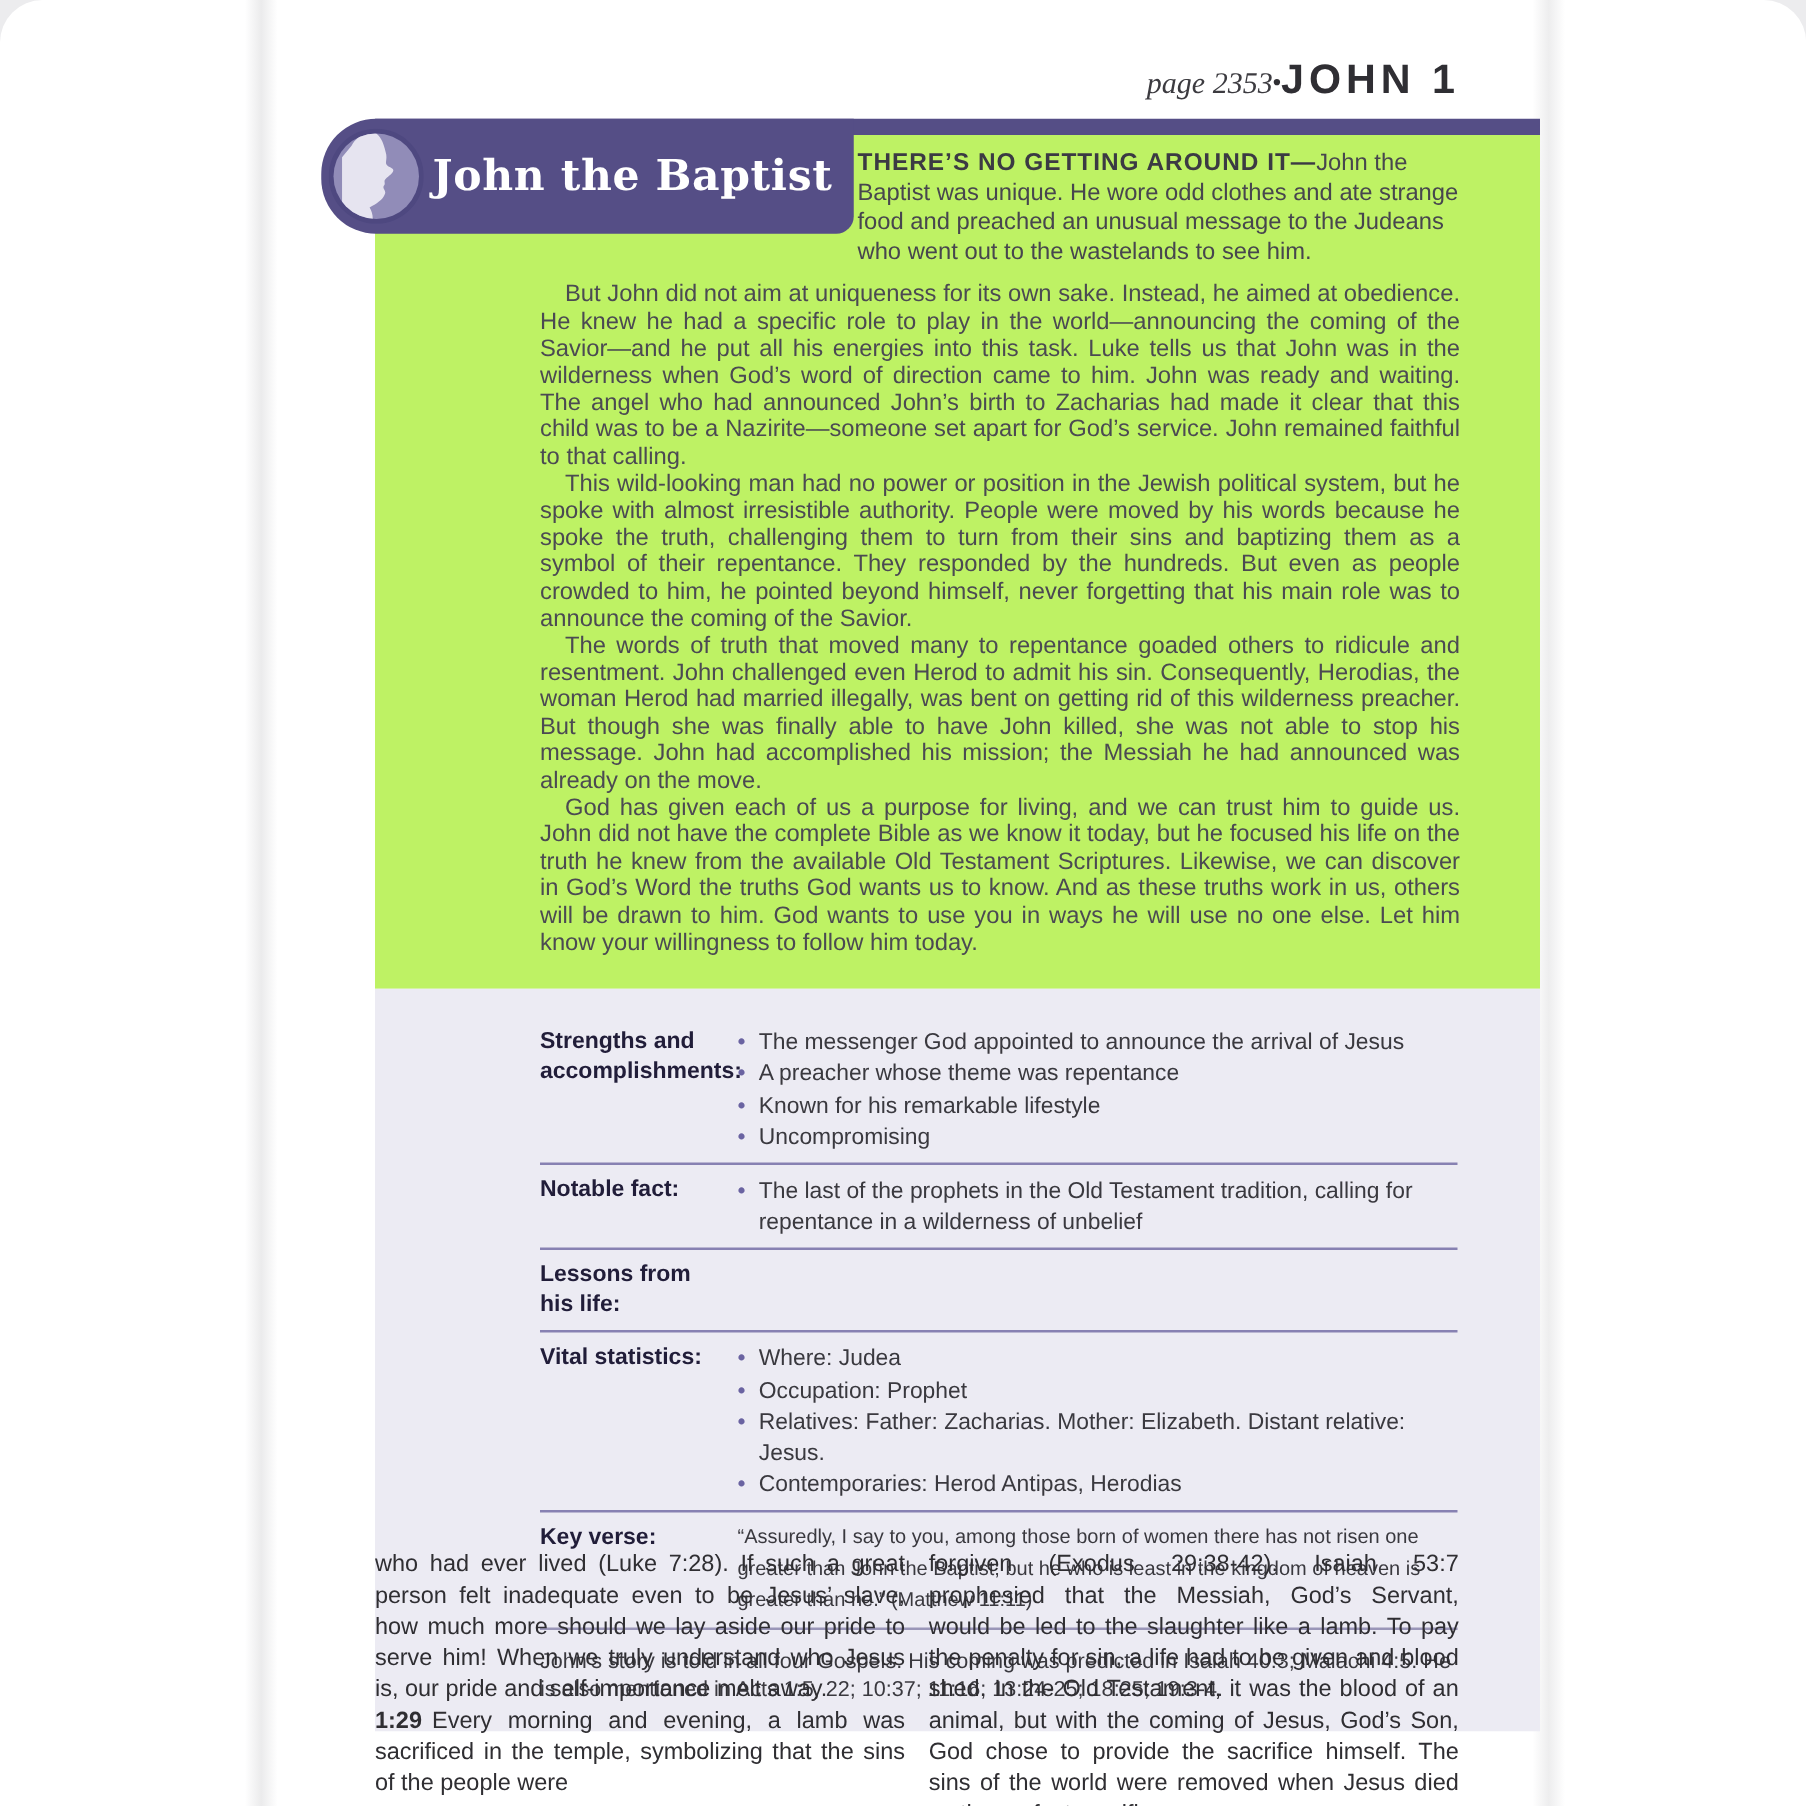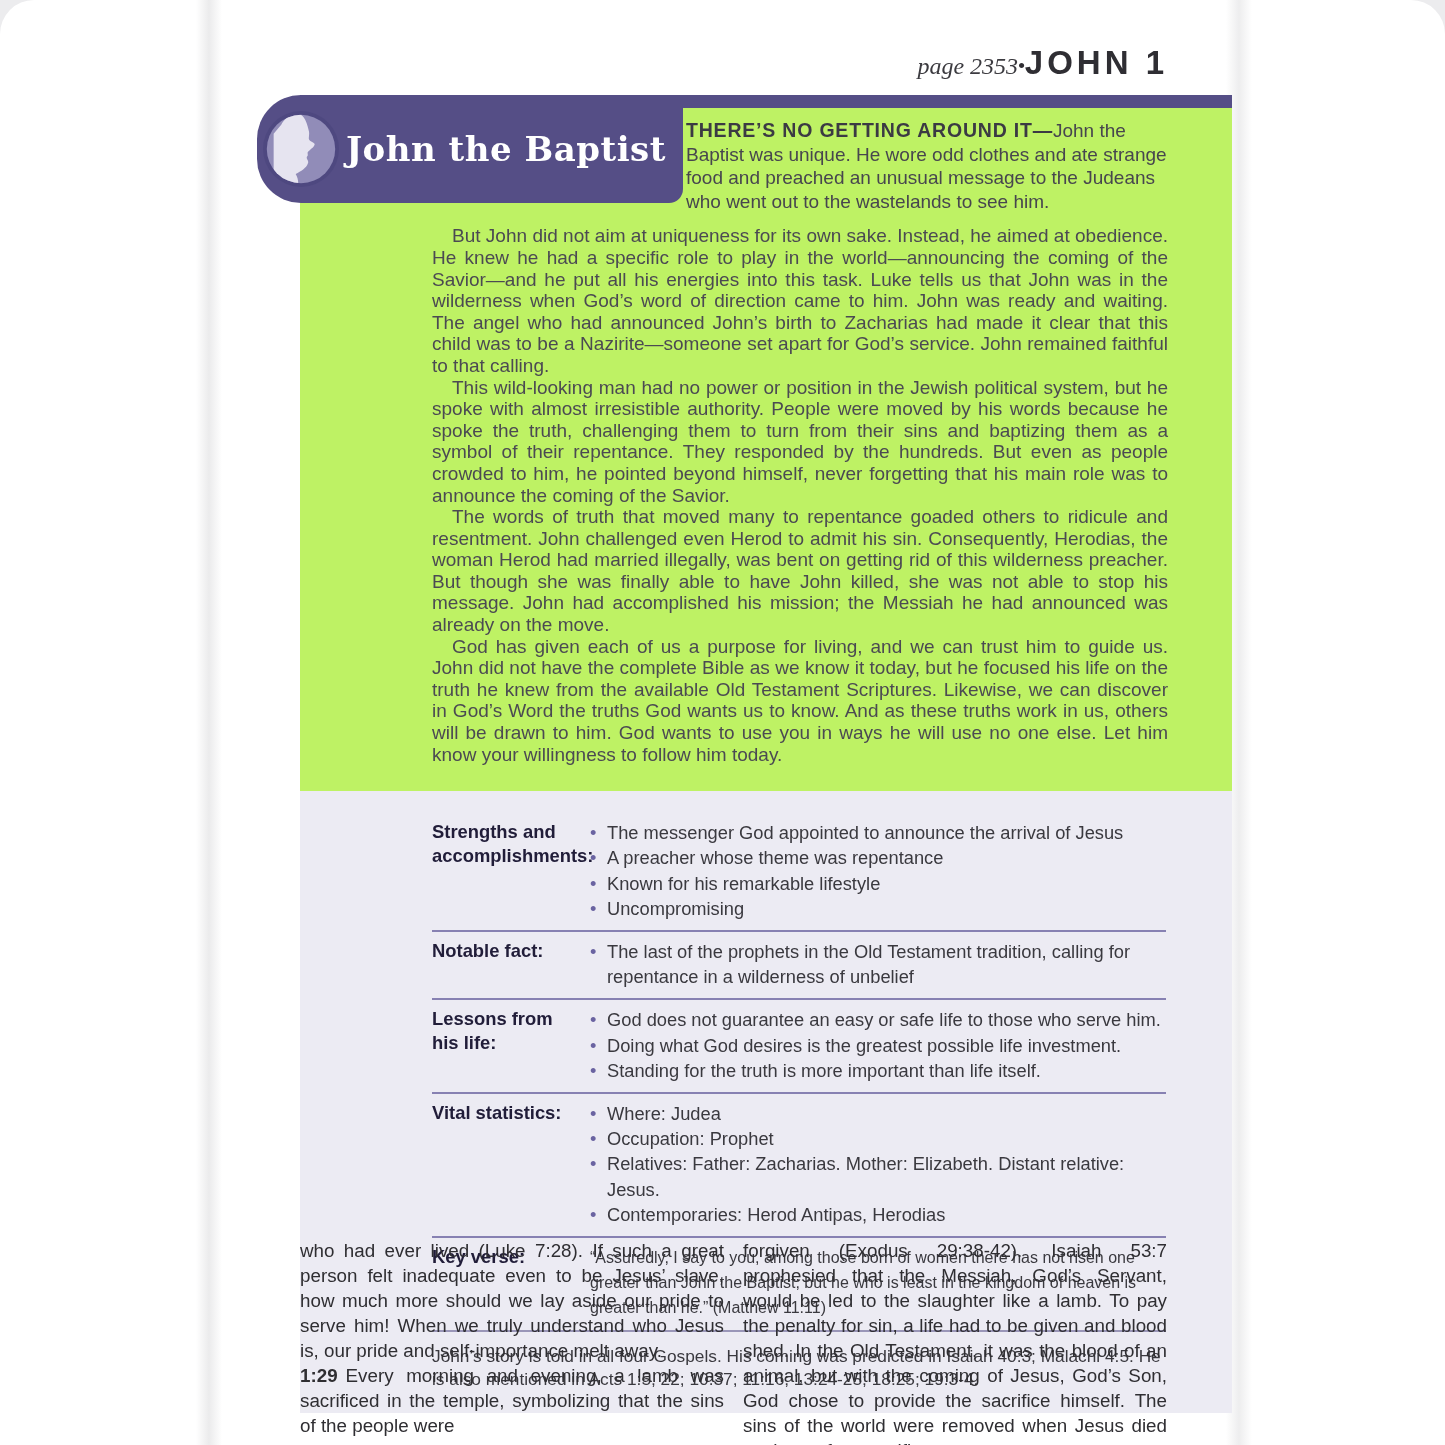--- a/index.html
+++ b/index.html
@@ -24,21 +24,21 @@
   }
   .page-num{font-family:"Liberation Serif",serif;font-style:italic;font-size:24px;color:#3c3b40;}
   .hdr-dot{font-size:19px;color:#2f2e33;transform:translateY(-2px);}
   .book-name{font-size:33px;font-weight:bold;letter-spacing:4px;color:#2f2e33;}
 
   
   .feature{position:absolute;left:300px;top:95px;width:932px;}
   .strip{height:13px;background:#554e86;}
   .panel-body{background:#bef264;padding-bottom:2px;}
   .banner{
-    position:absolute;left:-43px;top:0;width:426px;height:108px;
+    position:absolute;left:-43px;top:0;width:426px;height:92px;
     background:#554e86;border-radius:44px 0 14px 44px;
     display:flex;align-items:center;z-index:3;
   }
   .icon-circle{width:76px;height:76px;margin-left:6px;flex:0 0 auto;}
   .banner-title{
     flex:1;text-align:center;color:#ffffff;
     font-family:"DejaVu Serif",serif;font-weight:bold;font-size:34px;
     letter-spacing:.5px;padding-right:10px;margin:0;
   }
   .intro{
@@ -138,25 +138,20 @@
           </ul>
         </div>
         <div class="facts-row">
           <div class="facts-label">Notable fact:</div>
           <ul class="facts-bullets">
             <li>The last of the prophets in the Old Testament tradition, calling for repentance in a wilderness of unbelief</li>
           </ul>
         </div>
         <div class="facts-row">
           <div class="facts-label">Lessons from his life:</div>
-          <ul class="facts-bullets">
-            <li>God does not guarantee an easy or safe life to those who serve him.</li>
-            <li>Doing what God desires is the greatest possible life investment.</li>
-            <li>Standing for the truth is more important than life itself.</li>
-          </ul>
         </div>
         <div class="facts-row">
           <div class="facts-label">Vital statistics:</div>
           <ul class="facts-bullets">
             <li>Where: Judea</li>
             <li>Occupation: Prophet</li>
             <li>Relatives: Father: Zacharias. Mother: Elizabeth. Distant relative: Jesus.</li>
             <li>Contemporaries: Herod Antipas, Herodias</li>
           </ul>
         </div>

